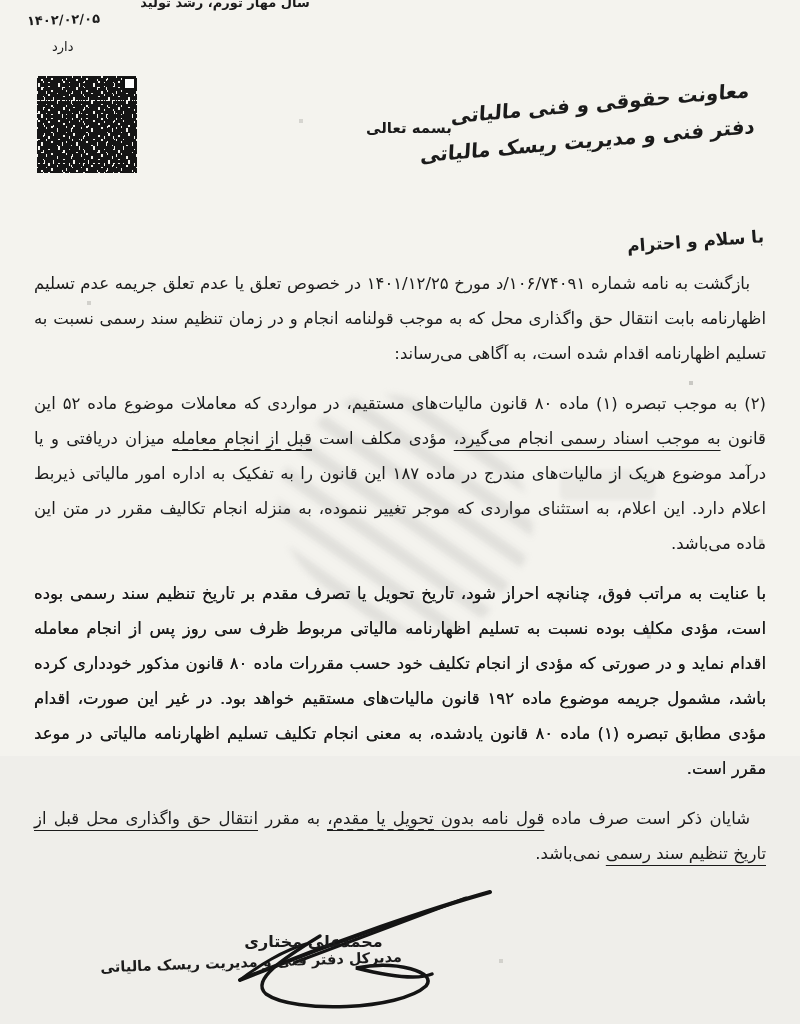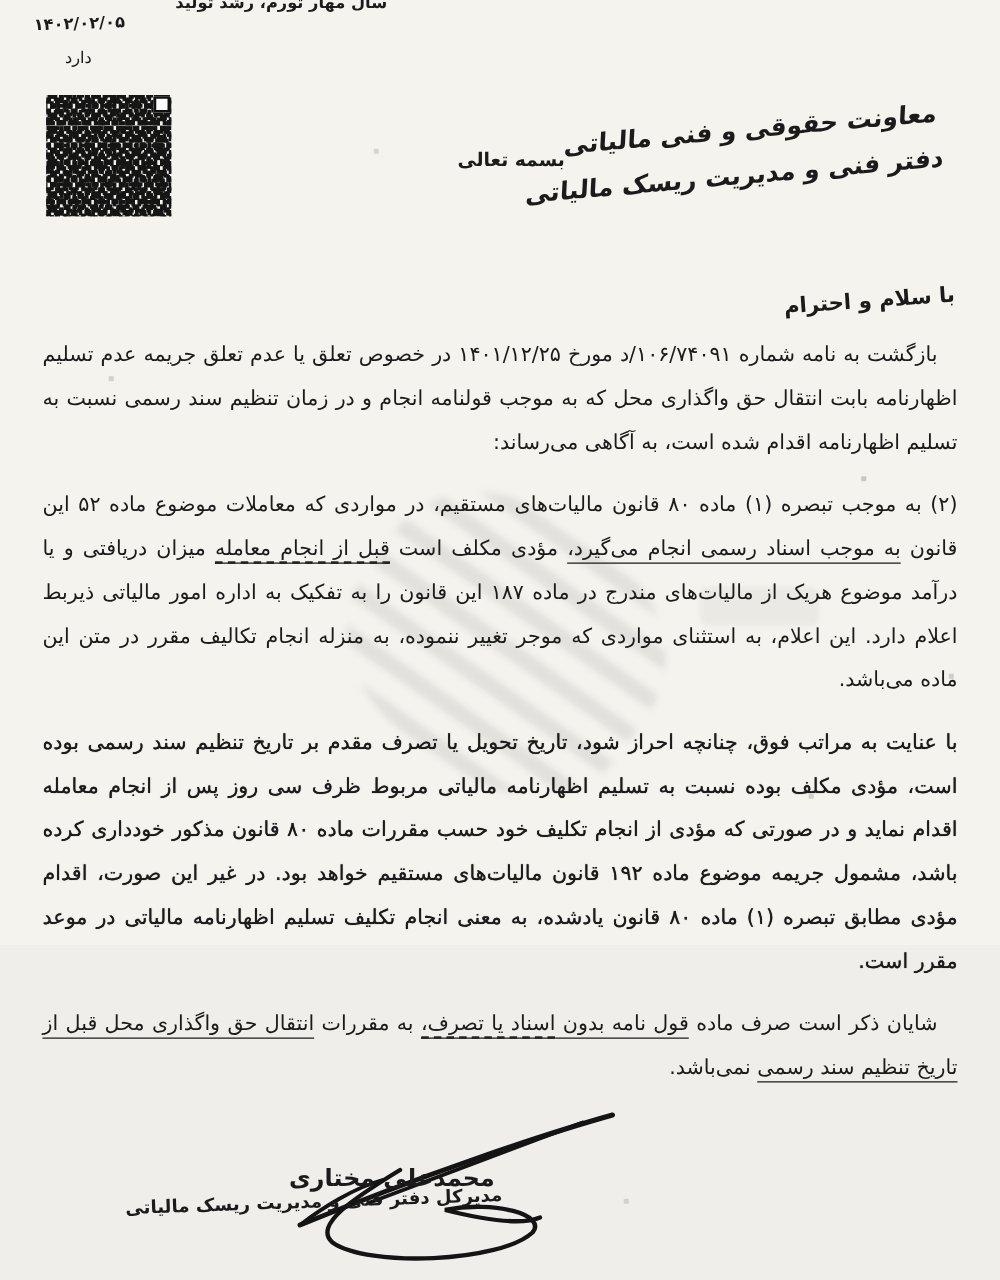--- a/index.html
+++ b/index.html
@@ -55,21 +55,21 @@
   }
   .body-text p{margin:0 0 15px;}
   .body-text p.indent{text-indent:16px;}
   .u{text-decoration:underline;text-underline-offset:6px;text-decoration-thickness:1.4px;}
   .u-dash{border-bottom:2px dashed #2a2a2a;padding-bottom:1px;}
   .strong-para{text-shadow:0 0 .6px currentColor;}
 
   
   .sig-block{position:absolute;top:884px;left:88px;width:412px;height:135px;}
   .sig-scribble{position:absolute;top:0;left:0;width:412px;height:135px;}
-  .sig-name{position:absolute;top:48px;left:138px;width:175px;font-size:19px;font-weight:bold;direction:rtl;text-align:center;white-space:nowrap;}
+  .sig-name{position:absolute;top:48px;left:138px;width:175px;font-size:16px;font-weight:bold;direction:rtl;text-align:center;white-space:nowrap;}
   .sig-title{position:absolute;top:70px;left:14px;width:300px;font-size:14.5px;font-weight:bold;direction:rtl;text-align:left;transform:rotate(-2deg);white-space:nowrap;}
 </style>
 </head>
 <body>
 
 <div class="page">
 
   <div class="slogan">سال مهار تورم، رشد تولید</div>
   <div class="head-date">۱۴۰۲/۰۲/۰۵</div>
   <div class="head-attach">دارد</div>
@@ -84,21 +84,21 @@
   <div class="specks"></div>
 
   <div class="body-text">
     <p class="indent"><span>بازگشت به نامه شماره ۱۰۶/۷۴۰۹۱/د مورخ ۱۴۰۱/۱۲/۲۵ در خصوص تعلق یا عدم تعلق جریمه عدم تسلیم اظهارنامه بابت انتقال حق واگذاری محل که به موجب قولنامه انجام و در زمان تنظیم سند رسمی نسبت به تسلیم اظهارنامه اقدام شده است، به آگاهی می‌رساند:</span></p>
 
 
     <p><span>(۲) به موجب تبصره (۱) ماده ۸۰ قانون مالیات‌های مستقیم، در مواردی که معاملات موضوع ماده ۵۲ این قانون </span><span class="u">به موجب اسناد رسمی انجام می‌گیرد،</span><span> مؤدی مکلف است </span><span class="u u-dash">قبل از انجام معامله</span><span> میزان دریافتی و یا درآمد موضوع هریک از مالیات‌های مندرج در ماده ۱۸۷ این قانون را به تفکیک به اداره امور مالیاتی ذیربط اعلام دارد. این اعلام، به استثنای مواردی که موجر تغییر ننموده، به منزله انجام تکالیف مقرر در متن این ماده می‌باشد.</span></p>
 
     <p class="strong-para"><span>با عنایت به مراتب فوق، چنانچه احراز شود، تاریخ تحویل یا تصرف مقدم بر تاریخ تنظیم سند رسمی بوده است، مؤدی مکلف بوده نسبت به تسلیم اظهارنامه مالیاتی مربوط ظرف سی روز پس از انجام معامله اقدام نماید و در صورتی که مؤدی از انجام تکلیف خود حسب مقررات ماده ۸۰ قانون مذکور خودداری کرده باشد، مشمول جریمه موضوع ماده ۱۹۲ قانون مالیات‌های مستقیم خواهد بود. در غیر این صورت، اقدام مؤدی مطابق تبصره (۱) ماده ۸۰ قانون یادشده، به معنی انجام تکلیف تسلیم اظهارنامه مالیاتی در موعد مقرر است.</span></p>
 
-    <p class="indent"><span>شایان ذکر است صرف ماده </span><span class="u">قول نامه بدون </span><span class="u u-dash">اسناد یا تصرف،</span><span> به مقررات </span><span class="u">انتقال حق واگذاری محل قبل از تاریخ تنظیم سند رسمی</span><span> نمی‌باشد.</span></p>
+    <p class="indent"><span>شایان ذکر است صرف ماده </span><span class="u">قول نامه بدون </span><span class="u u-dash">تحویل یا مقدم،</span><span> به مقرر </span><span class="u">انتقال حق واگذاری محل قبل از تاریخ تنظیم سند رسمی</span><span> نمی‌باشد.</span></p>
   </div>
 
   <div class="sig-block">
     <svg class="sig-scribble" viewBox="0 0 412 135" xmlns="http://www.w3.org/2000/svg">
       <g fill="none" stroke="#141414" stroke-linecap="round">
         <path stroke-width="4" d="M402 8 C 345 24, 250 56, 152 96"></path>
         <path stroke-width="3" d="M378 14 C 320 36, 262 58, 208 78"></path>
         <path stroke-width="3.5" d="M232 52 C 196 74, 162 96, 178 110 C 206 130, 312 126, 338 102 C 350 88, 308 76, 268 84 C 300 92, 330 96, 344 90"></path>
         <path stroke-width="3" d="M152 96 C 170 82, 196 66, 218 60"></path>
       </g>

